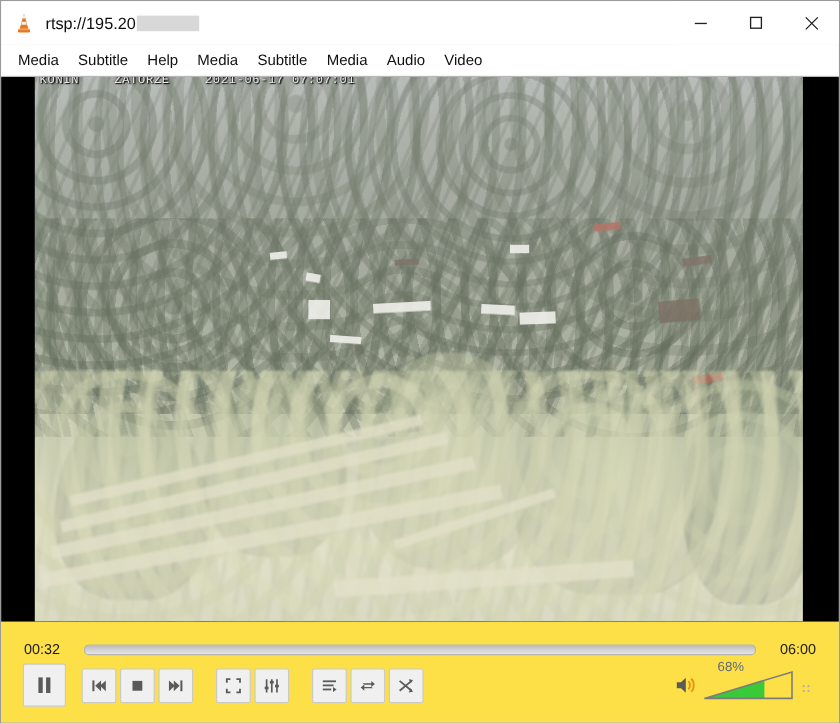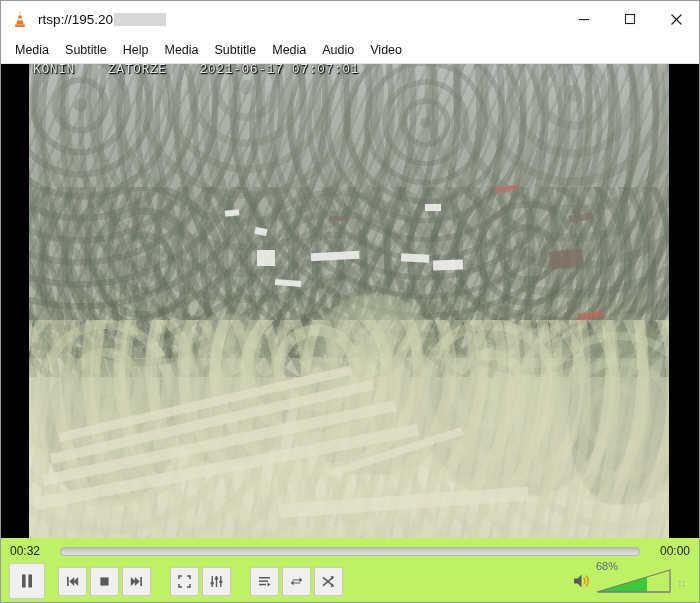--- a/index.html
+++ b/index.html
@@ -202,33 +202,33 @@
     background: linear-gradient(180deg, rgba(216,220,214,0.34) 0%, rgba(226,228,214,0.22) 55%, rgba(236,234,216,0.30) 100%);
     pointer-events: none;
   }
 
   
   .osd {
     position: absolute;
     left: 4px;
     top: -2px;
     font-family: "Liberation Mono", monospace;
-    font-size: 13px;
+    font-size: 10px;
     letter-spacing: 0.6px;
     color: #e8e8e8;
     text-shadow: 0 0 2px #000, 1px 1px 1px #000;
     white-space: nowrap;
   }
   .osd .gap { display:inline-block; width: 16px; }
 
   
   .controls {
-    background: #bef264;
-    flex: 0 0 auto;
-    padding: 0;
+    background: #fde047;
+    flex: 0 0 auto;
+    padding: 10px;
   }
   .seekrow {
     display: flex;
     align-items: center;
     height: 26px;
     padding: 0 9px;
     box-sizing: border-box;
   }
   .tlabel {
     font-size: 12px;
@@ -279,21 +279,21 @@
   }
   .spk { width: 20px; height: 20px; margin-right: 4px; flex:0 0 auto;}
   .volslider {
     position: relative;
     width: 76px;
     height: 26px;
     flex: 0 0 auto;
   }
   .vol-pct {
     position: absolute;
-    left: 0;
+    left: 12px;
     top: -8px;
     font-size: 11px;
     color: #5f6a7a;
     font-family: "Liberation Sans", sans-serif;
     z-index: 3;
   }
   .grip {
     width: 10px;
     height: 16px;
     margin-left: 5px;
@@ -397,21 +397,21 @@
         <span>2021-06-17 07:07:01</span>
       </div>
     </div>
   </div>
 
   <div class="controls">
 
     <div class="seekrow">
       <div class="tlabel">00:32</div>
       <div class="seekbar"></div>
-      <div class="tlabel right">00:00</div>
+      <div class="tlabel right">06:00</div>
     </div>
 
     <div class="btnrow">
 
       <div class="btn big">
         <svg width="18" height="18" viewBox="0 0 18 18">
           <rect x="4" y="2.5" width="3.6" height="13" fill="#5a5a5a"></rect>
           <rect x="10.4" y="2.5" width="3.6" height="13" fill="#5a5a5a"></rect>
         </svg>
       </div>

